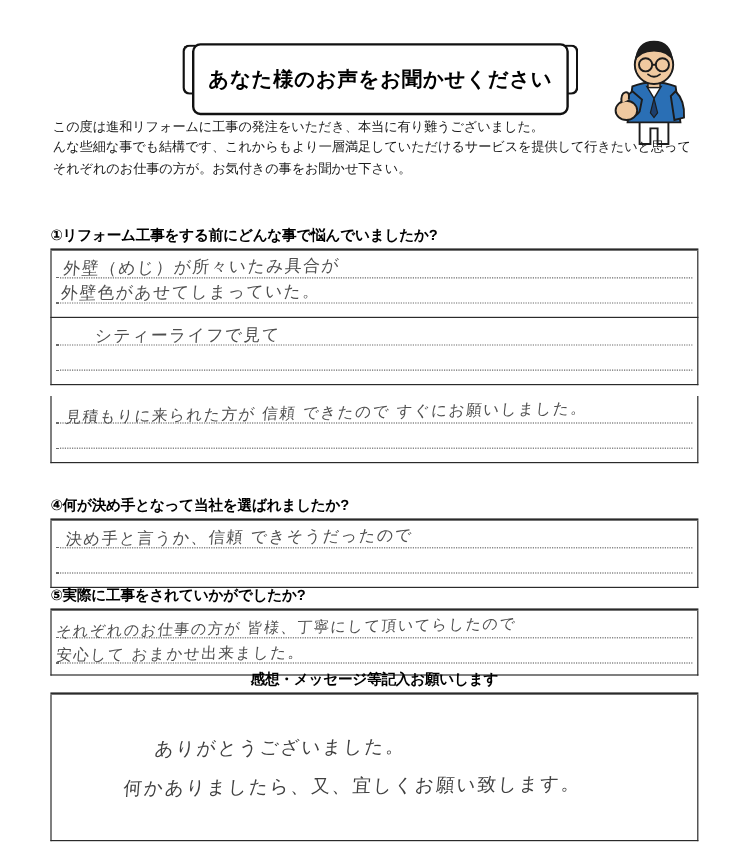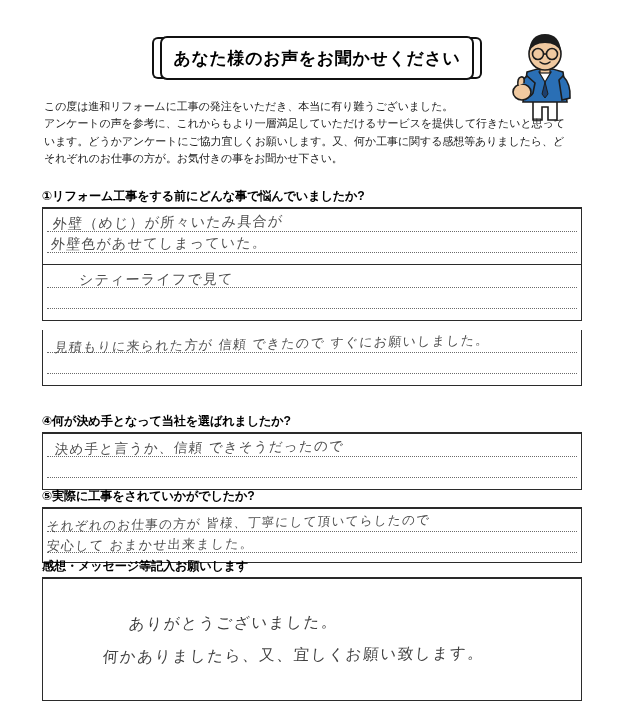--- a/index.html
+++ b/index.html
@@ -12,21 +12,21 @@
     overflow:hidden;
     -webkit-font-smoothing:none;
   }
   .page{position:relative;width:622px;height:702px;}
 
   
   .banner-wrap{
     position:absolute;left:152px;top:36px;width:330px;height:44px;
   }
   .banner{
-    position:absolute;left:8px;top:0;width:314px;height:44px;
+    position:absolute;left:8px;top:0;width:314px;height:60px;
     border:2px solid #111;border-radius:7px;
     box-sizing:border-box;background:#fff;
     display:flex;align-items:center;justify-content:center;
   }
   .banner-title{
     font-size:17px;font-weight:700;letter-spacing:.6px;color:#000;
     white-space:nowrap;
   }
   
   .notch{position:absolute;top:1px;width:12px;height:42px;}
@@ -143,22 +143,21 @@
       <circle cx="41" cy="26" r="5.5" fill="none" stroke="#1c1c1c" stroke-width="1.6"></circle>
       <circle cx="55" cy="26" r="5.5" fill="none" stroke="#1c1c1c" stroke-width="1.6"></circle>
       <path d="M46.5 26 h3" stroke="#1c1c1c" stroke-width="1.6"></path>
 
       <path d="M43 34 q5 4 10 0" fill="none" stroke="#1c1c1c" stroke-width="1.5" stroke-linecap="round"></path>
     </svg>
   </div>
 
   <div class="intro">
     <p>この度は進和リフォームに工事の発注をいただき、本当に有り難うございました。</p>
-    <p>アンケートの声を参考に、これからもより一層満足していただけるサービスを提供して行きたいと思って</p>
-    <p>います。どうかアンケートにご協力宜しくお願いします。又、何か工事に関する感想等ありましたら、ど</p>
+    <p>んな些細な事でも結構です、これからもより一層満足していただけるサービスを提供して行きたいと思って</p>
     <p>それぞれのお仕事の方が。お気付きの事をお聞かせ下さい。</p>
   </div>
 
   <div class="qblock" style="top:188px;">
     <div class="qhead">①リフォーム工事をする前にどんな事で悩んでいましたか?</div>
     <div class="abox" style="height:56px;">
       <div class="rule" style="top:22px;"></div>
       <div class="rule" style="top:43px;"></div>
       <div class="hand" style="top:3px;left:10px;">
         <span class="hw">外壁（めじ）が所々いたみ具合が</span>
@@ -207,21 +206,21 @@
       <div class="rule" style="top:43px;"></div>
       <div class="hand" style="top:3px;left:4px;">
         <span class="hw s3" style="font-size:12.6px;">それぞれのお仕事の方が 皆様、丁寧にして頂いてらしたので</span>
       </div>
       <div class="hand" style="top:25px;left:4px;">
         <span class="hw" style="font-size:13px;">安心して おまかせ出来ました。</span>
       </div>
     </div>
   </div>
 
-  <div class="qblock" style="top:558px;">
+  <div class="qblock" style="top:558px;text-align:center;">
     <div class="qhead">感想・メッセージ等記入お願いします</div>
     <div class="msgbox" style="height:122px;">
       <div class="msg-line" style="top:34px;">ありがとうございました。</div>
       <div class="msg-line" style="top:66px;left:60px;">何かありましたら、又、宜しくお願い致します。</div>
     </div>
   </div>
 
 </div>
 
 </body></html>

